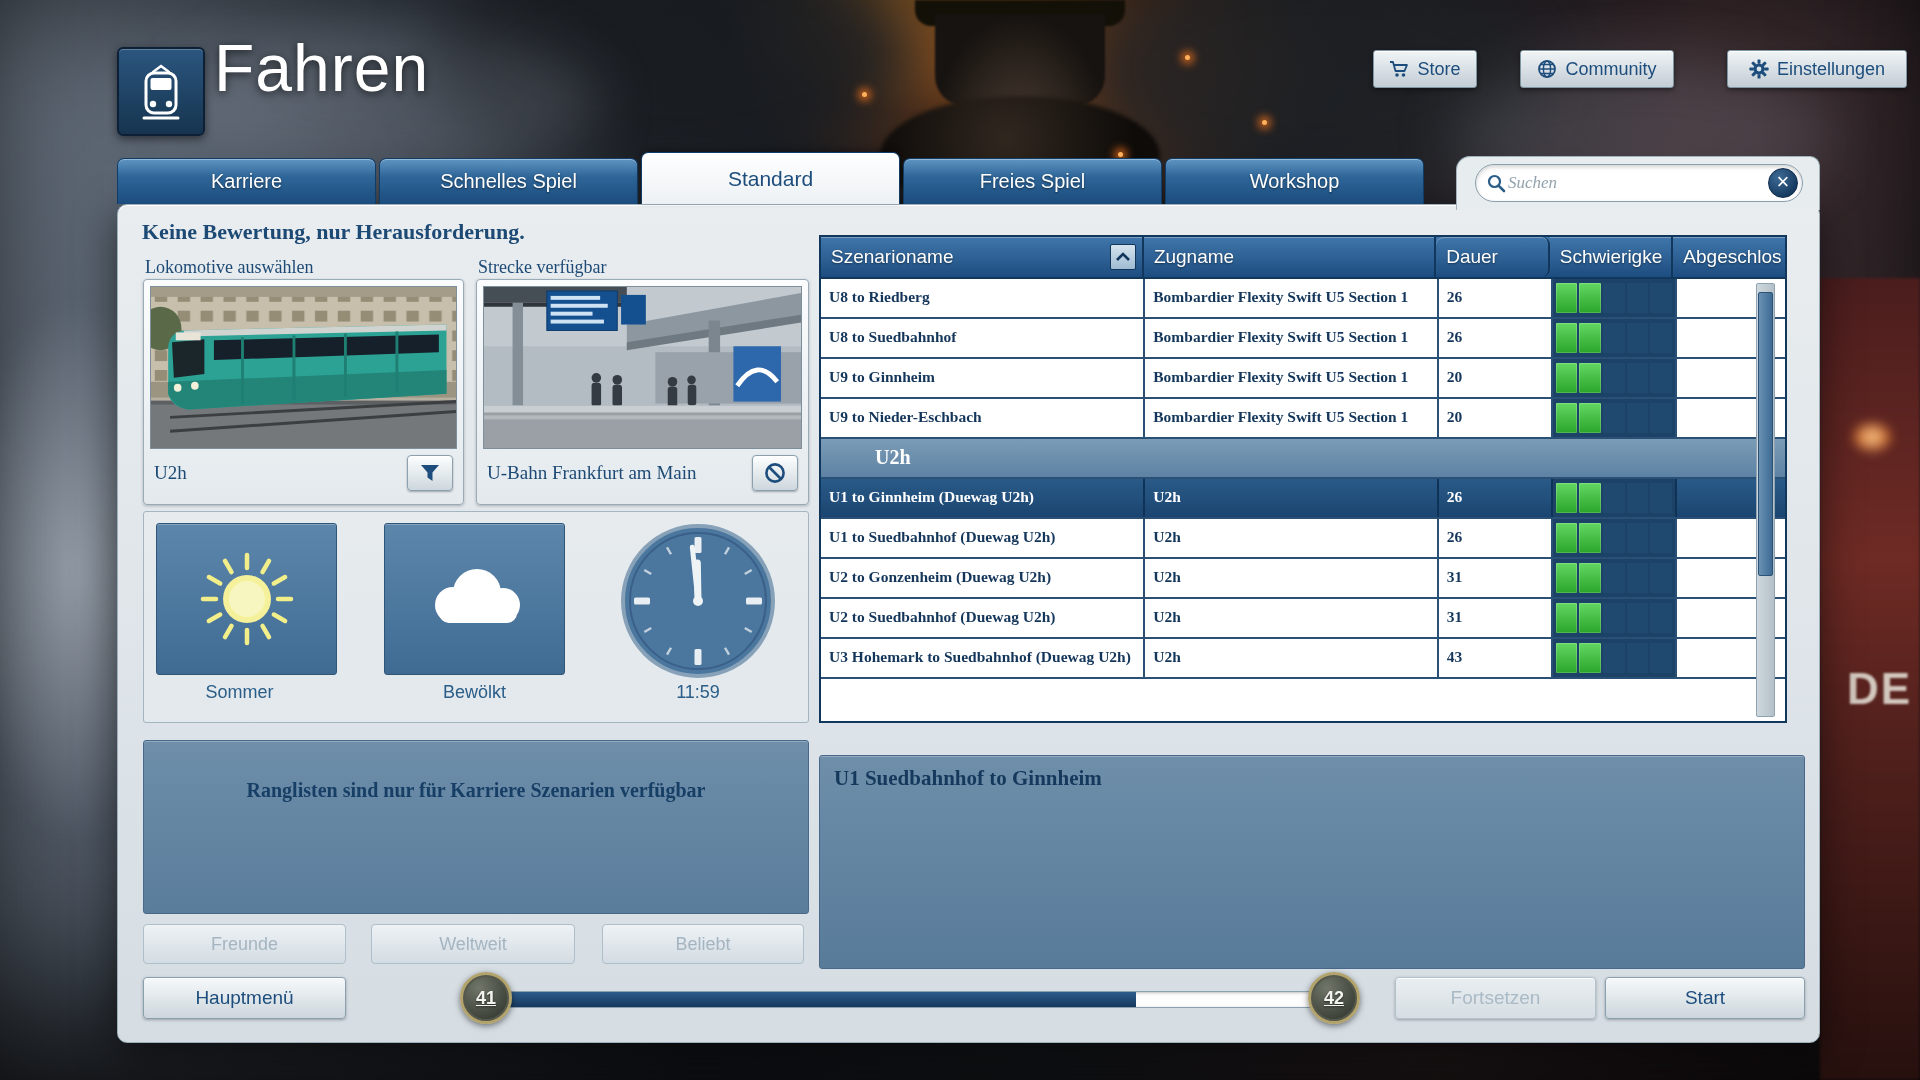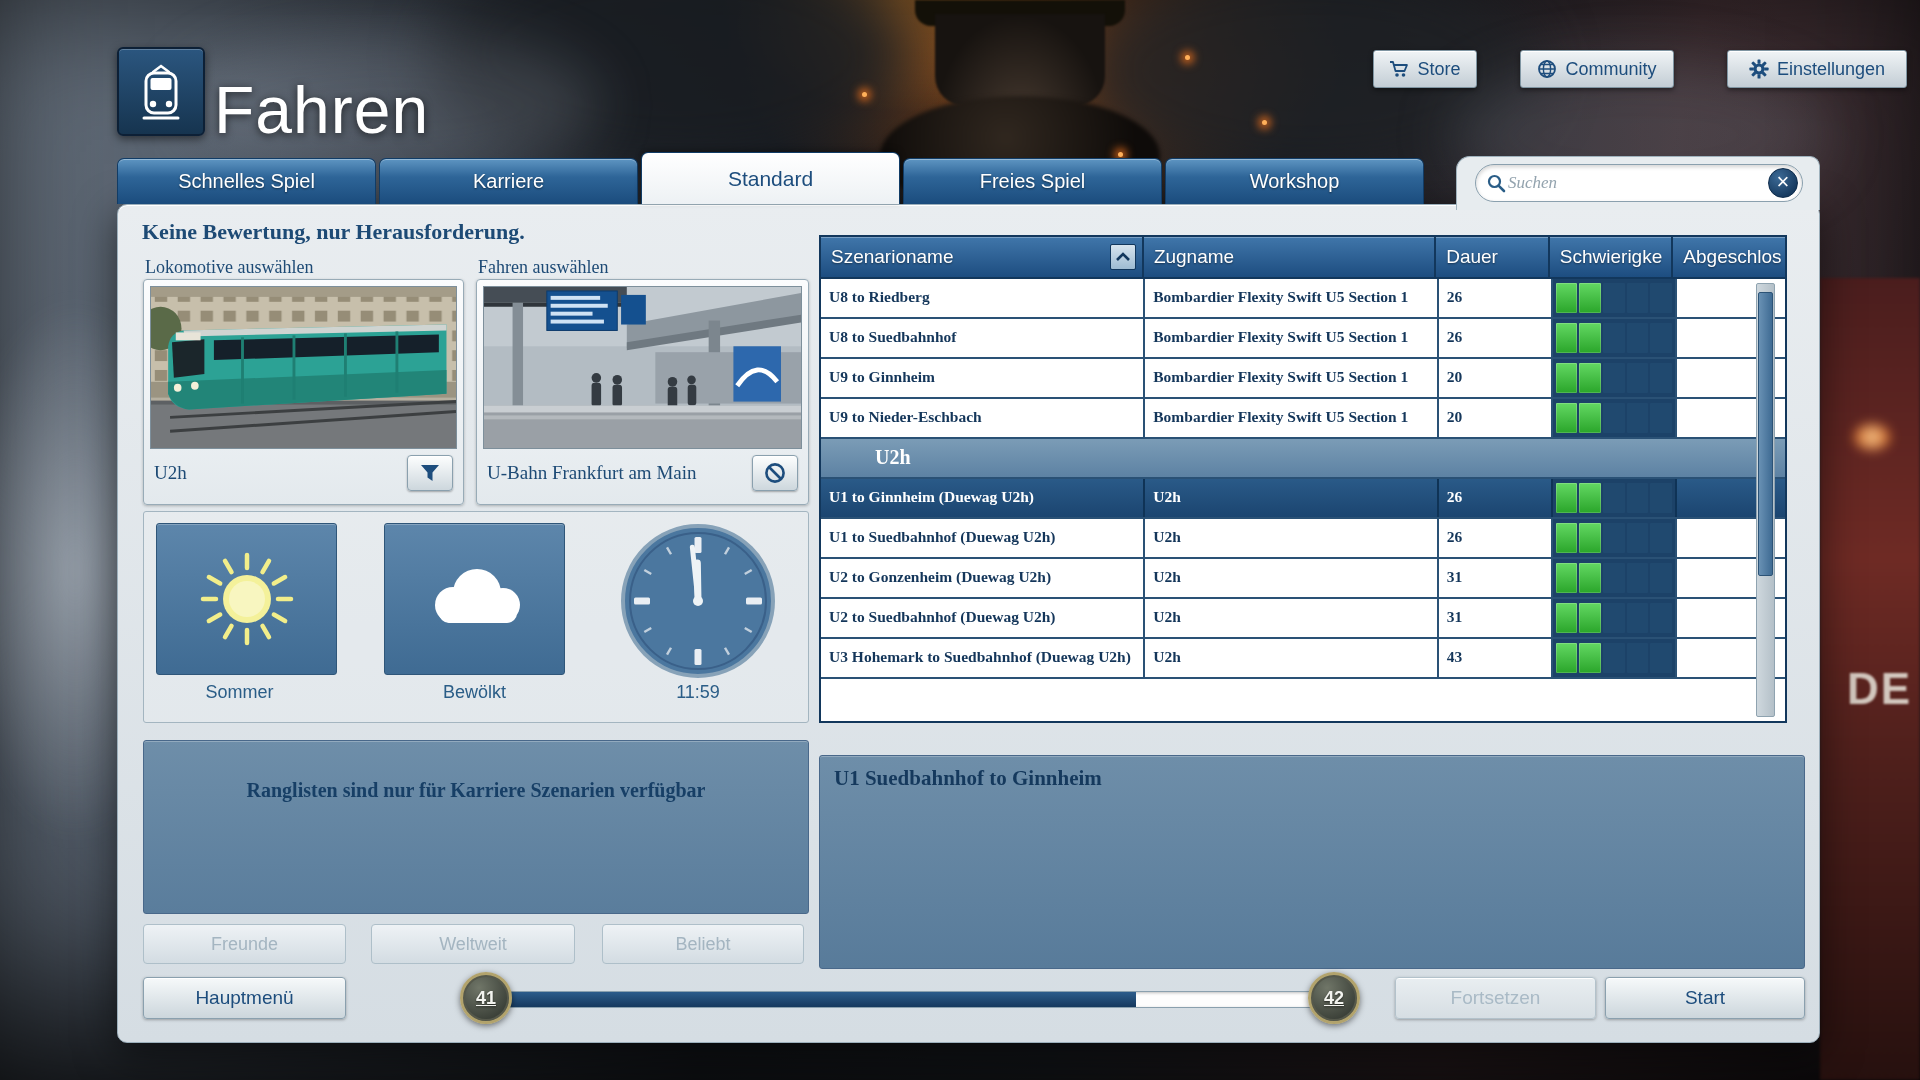--- a/index.html
+++ b/index.html
@@ -24,21 +24,21 @@
   .boiler{position:absolute;left:880px;top:96px;width:280px;height:120px;border-radius:50%;background:radial-gradient(circle at 45% 35%,#30271f,#0e0b09 75%);filter:blur(2px);}
   .ember{position:absolute;width:5px;height:5px;border-radius:50%;background:#ffb05a;box-shadow:0 0 9px 4px rgba(255,120,30,.75);}
   .e1{left:1185px;top:55px;} .e2{left:1262px;top:120px;} .e3{left:862px;top:92px;} .e4{left:1118px;top:152px;}
   .bgflash{position:absolute;left:-40px;top:300px;width:230px;height:540px;background:radial-gradient(closest-side,rgba(230,238,246,.45),transparent);filter:blur(12px);}
   .bgtrain{position:absolute;right:0;top:278px;width:100px;height:802px;background:linear-gradient(180deg,#4a1d1d,#6e2a24 35%,#51201c 58%,#26100e);filter:blur(1.5px);}
   .bgtrain-light{position:absolute;right:30px;top:424px;width:36px;height:26px;border-radius:50%;background:radial-gradient(circle,#ffd9a0,#e2742a 75%);filter:blur(6px);opacity:.9;}
   .bgletters{position:absolute;right:8px;top:664px;color:#e8e4da;font-weight:bold;font-size:44px;letter-spacing:2px;opacity:.85;filter:blur(1px);}
 
   
   .logo{position:absolute;left:117px;top:47px;width:88px;height:89px;background:linear-gradient(180deg,#2b567f,#16344f);border:2px solid #0d2036;border-radius:6px;box-shadow:0 3px 8px rgba(0,0,0,.5), inset 0 1px 0 rgba(255,255,255,.25);display:flex;align-items:center;justify-content:center;z-index:3;}
-  .title{position:absolute;left:214px;top:30px;font-size:66px;color:#fff;letter-spacing:1px;text-shadow:0 2px 8px rgba(0,0,0,.65);z-index:3;margin-top:42px;}
+  .title{position:absolute;left:214px;top:30px;font-size:66px;color:#fff;letter-spacing:1px;text-shadow:0 2px 8px rgba(0,0,0,.65);z-index:3;}
   .topbtn{position:absolute;top:50px;height:38px;display:flex;align-items:center;gap:8px;justify-content:center;background:linear-gradient(180deg,#f0f4f6,#c3cdd5);border:1px solid #7f95a2;border-radius:3px;color:#1d4d7d;font-size:18px;cursor:pointer;box-shadow:0 2px 5px rgba(0,0,0,.45), inset 0 1px 0 #fff;z-index:3;}
   .b-store{left:1373px;width:104px;} .b-comm{left:1520px;width:154px;} .b-sett{left:1727px;width:180px;}
   .tb-ic{display:flex;align-items:center;}
 
   
   .tabs{position:absolute;left:117px;top:158px;display:flex;gap:3px;z-index:6;}
   .tab{width:259px;height:46px;display:flex;align-items:center;justify-content:center;background:linear-gradient(180deg,#5e95c2 0%,#2e6598 40%,#1b4c7d 100%);border:1px solid #113c66;border-bottom:none;border-radius:7px 7px 0 0;color:#fff;font-size:20px;cursor:pointer;text-shadow:0 1px 2px rgba(0,0,0,.5);box-shadow:inset 0 1px 0 rgba(255,255,255,.35);}
   .tab.active{height:52px;margin-top:-6px;background:linear-gradient(180deg,#ffffff,#edf1f4);color:#1d4d7d;font-size:21px;text-shadow:none;box-shadow:0 -2px 6px rgba(0,0,0,.3);}
   .searchdock{position:absolute;left:1456px;top:156px;width:364px;height:54px;background:#e7ecef;border:1px solid #9fb2bd;border-bottom:none;border-radius:14px 10px 0 0;z-index:5;}
   .search{position:absolute;left:18px;top:7px;width:328px;height:38px;background:#fff;border:1px solid #8aa0ae;border-radius:19px;display:flex;align-items:center;padding:0 4px 0 10px;box-shadow:inset 0 2px 4px rgba(0,0,0,.18);}
@@ -71,21 +71,21 @@
 
   .leaderbox{left:25px;top:535px;width:666px;height:174px;background:linear-gradient(180deg,#6e8ea9,#5a7d9c);border:1px solid #49688a;border-radius:3px;box-shadow:inset 0 1px 0 rgba(255,255,255,.25);}
   .leadertext{position:absolute;left:30px;right:30px;top:38px;text-align:center;font-family:"Liberation Serif",serif;font-weight:bold;font-size:20px;color:#173f66;}
   .rankbtn{top:719px;height:40px;background:linear-gradient(180deg,#eef2f5,#d3dce2);border:1px solid #aebfc9;border-radius:4px;font-size:18px;color:#a4b5c1;cursor:default;}
   .rb-0{left:25px;width:203px;} .rb-1{left:253px;width:204px;} .rb-2{left:484px;width:202px;}
 
   
   .tablewrap{left:701px;top:30px;width:968px;border:2px solid #12375c;background:#fff;}
   .thead{display:flex;height:40px;background:linear-gradient(180deg,#4076aa,#1d4d80);}
   .hcell{display:flex;align-items:center;padding-left:10px;color:#fff;font-size:19px;border-right:2px solid #12375c;text-shadow:0 1px 2px rgba(0,0,0,.45);overflow:hidden;white-space:nowrap;cursor:pointer;box-shadow:inset 0 1px 0 rgba(255,255,255,.3);}
-  .h-name{width:327px;} .h-train{width:296px;} .h-dur{width:115px;} .h-diff{width:125px;} .h-done{width:113px;border-right:none;}
+  .h-name{width:327px;} .h-train{width:296px;} .h-dur{width:115px;border-radius:8px;} .h-diff{width:125px;} .h-done{width:113px;border-right:none;}
   .sortbox{margin-left:auto;margin-right:6px;width:26px;height:26px;background:linear-gradient(180deg,#d7e4ee,#9dbbd2);border:1px solid #12375c;border-radius:2px;display:flex;align-items:center;justify-content:center;cursor:pointer;flex:0 0 26px;}
   .rows{position:relative;height:444px;border-top:2px solid #12375c;background:#fff;overflow:hidden;}
   .trow{display:flex;height:40px;border-bottom:2px solid #2a5175;cursor:pointer;}
   .tcell{overflow:hidden;white-space:nowrap;border-right:2px solid #2a5175;font-family:"Liberation Serif",serif;font-weight:bold;font-size:15.5px;color:#14365a;line-height:36px;padding-left:8px;}
   .c-name{width:327px;} .c-train{width:296px;} .c-dur{width:115px;}
   .c-diff{width:125px;border-right:2px solid #2a5175;background:#1c4268;display:flex;gap:2px;padding:4px 3px;}
   .c-done{width:109px;border-right:none;}
   .seg{flex:1;background:#20496f;border-radius:1px;}
   .seg.on{background:linear-gradient(180deg,#63d863,#2aa52a);box-shadow:inset 0 0 0 1px rgba(255,255,255,.18);}
   .grouprow{display:block;background:linear-gradient(180deg,#7b9cb6,#5d82a3);color:#fff;font-family:"Liberation Serif",serif;font-weight:bold;font-size:20px;line-height:36px;padding-left:54px;}
@@ -177,24 +177,24 @@
         </g>
         <circle r="5.6" fill="#1d4d7d"></circle>
           <circle r="2.4" fill="#d9e2e8"></circle>
       </svg>
     </span>
     <span>Einstellungen</span>
   </button>
 
   <nav class="tabs">
     <div class="tab">
+        <span>Karriere</span>
+      </div>
+    <div class="tab">
         <span>Schnelles Spiel</span>
-      </div>
-    <div class="tab">
-        <span>Karriere</span>
       </div>
     <div class="tab active">
         <span>Standard</span>
       </div>
     <div class="tab">
         <span>Freies Spiel</span>
       </div>
     <div class="tab">
         <span>Workshop</span>
       </div>
@@ -210,21 +210,21 @@
       </span>
       <input value="" placeholder="Suchen" style="">
       <span class="s-clear"></span>
     </div>
   </div>
 
   <div class="panel">
 
     <div class="heading">Keine Bewertung, nur Herausforderung.</div>
     <div class="picklabel pl-loco">Lokomotive auswählen</div>
-    <div class="picklabel pl-route">Fahren auswählen</div>
+    <div class="picklabel pl-route">Strecke verfügbar</div>
 
     <div class="card card-loco">
       <div class="card-img">
         <svg viewBox="0 0 320 163" preserveAspectRatio="none">
           <defs>
             <pattern id="winp" width="24" height="20" patternUnits="userSpaceOnUse">
               <rect width="24" height="20" fill="#c7bfab"></rect>
                 <rect x="4" y="4" width="13" height="11" fill="#968d77"></rect>
             </pattern>
           </defs>

